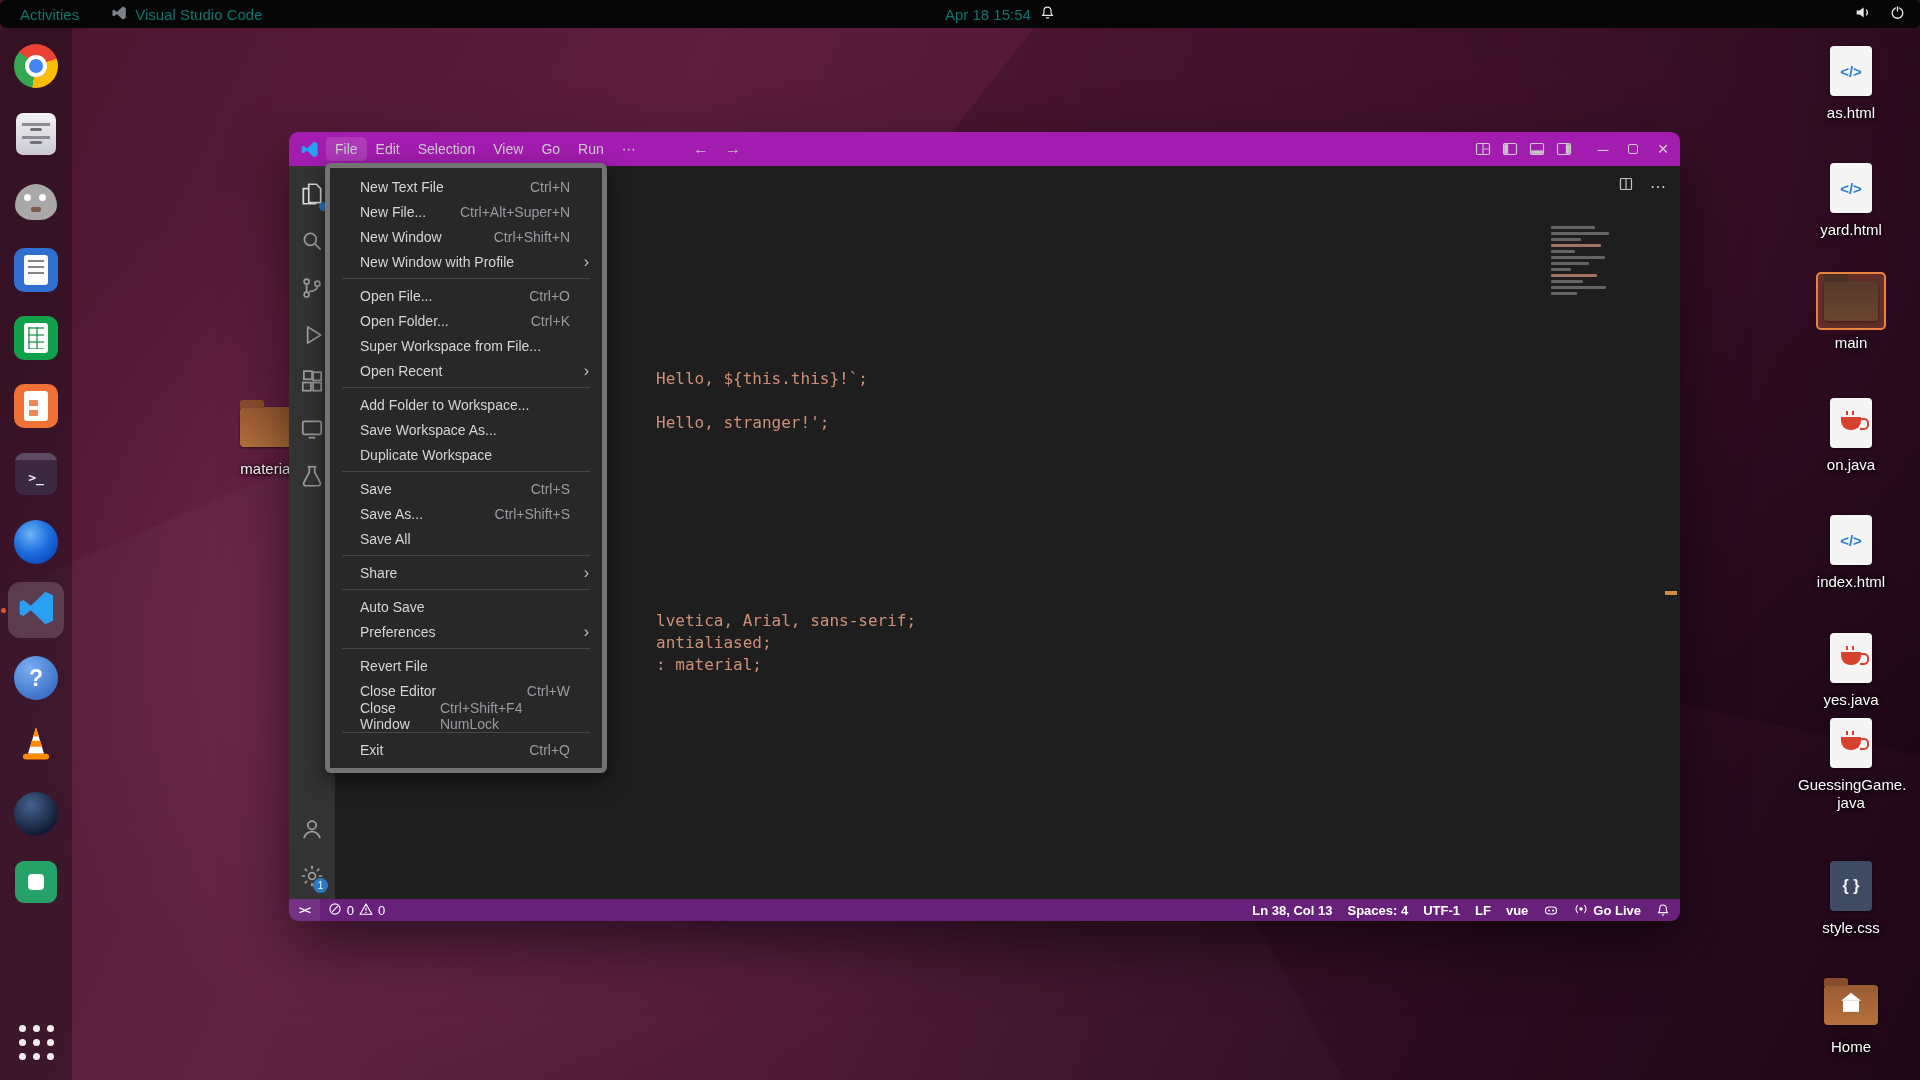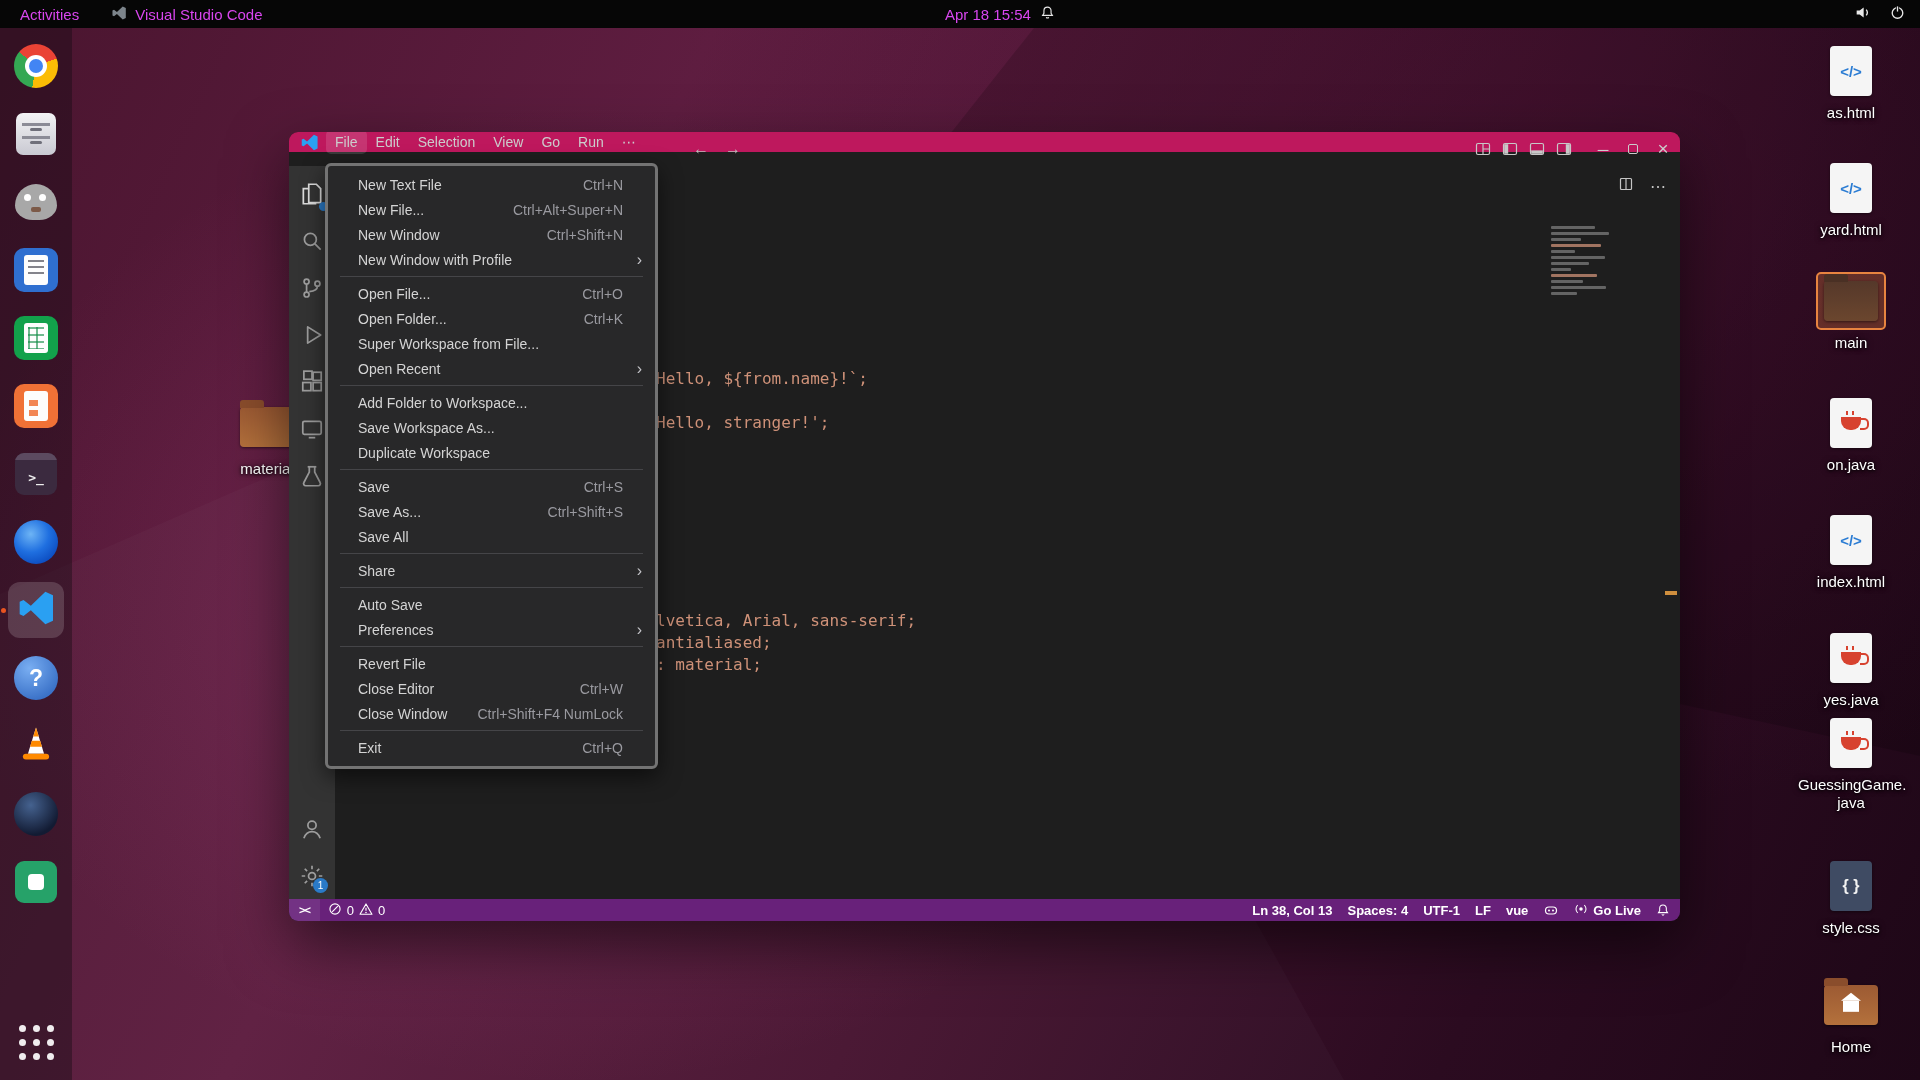--- a/index.html
+++ b/index.html
@@ -11,22 +11,22 @@
     background-image:
       radial-gradient(900px 700px at 30% 55%, rgba(190,70,140,.28), transparent 70%),
       radial-gradient(1200px 900px at 78% 18%, rgba(120,30,80,.28), transparent 70%),
       linear-gradient(115deg,#4a152f 0%,#5e1d40 30%,#471431 55%,#2b0b20 80%,#1e0717 100%);
   }
   .facet { position:absolute; inset:0; z-index:1; pointer-events:none; }
   .f1 { clip-path:polygon(0 55%, 45% 20%, 70% 100%, 0 100%); background:rgba(255,255,255,.025); }
   .f2 { clip-path:polygon(55% 0, 100% 0, 100% 70%, 35% 45%); background:rgba(0,0,0,.16); }
 
   
-  .topbar { position:absolute; top:0; left:0; right:0; height:28px; background:#060606; color:#d946ef;
-    font-size:15px; display:flex; align-items:center; z-index:60; }
+  .topbar { position:absolute; top:0; left:0; right:0; height:28px; background:#060606; color:#0f766e;
+    font-size:15px; display:flex; align-items:center; z-index:60;border-radius:6px; }
   .tb-left { display:flex; align-items:center; gap:28px; padding-left:16px; }
   .tb-activities { padding:2px 4px; }
   .tb-app { display:flex; align-items:center; gap:8px; }
   .tb-app svg { opacity:.8; }
   .tb-center { position:absolute; left:945px; top:0; height:100%; display:flex; align-items:center; gap:9px; }
   .tb-right { position:absolute; right:14px; top:0; height:100%; display:flex; align-items:center; gap:18px; }
 
   
   .dock { position:absolute; left:0; top:28px; bottom:0; width:72px; z-index:55;
     background:rgba(22,11,20,.42); display:flex; flex-direction:column; align-items:center;
@@ -86,21 +86,21 @@
   .fold { width:54px; height:40px; border-radius:4px; background:linear-gradient(180deg,#9c5a33,#b4713c); position:relative; box-shadow:0 1px 3px rgba(0,0,0,.5); }
   .fold::before { content:""; position:absolute; top:-7px; left:0; width:24px; height:8px; border-radius:3px 3px 0 0; background:#8a4d2c; }
   .fold.dk { background:linear-gradient(180deg,#55382a,#6b462e); }
   .fold.dk::before { background:#4a3024; }
   .house { position:absolute; left:50%; top:50%; transform:translate(-50%,-38%); width:16px; height:11px; background:#fff; }
   .house::before { content:""; position:absolute; top:-8px; left:-2px; border-left:10px solid transparent; border-right:10px solid transparent; border-bottom:8px solid #fff; }
 
   
   .vswin { position:absolute; left:289px; top:132px; width:1391px; height:789px; background:#1e1e1e;
     border-radius:9px; overflow:hidden; z-index:30; box-shadow:0 24px 60px rgba(0,0,0,.55); }
-  .vs-titlebar { height:20px; background:#be185d; display:flex; align-items:center; position:relative; }
+  .vs-titlebar { height:34px; background:#a21caf; display:flex; align-items:center; position:relative; }
   .vs-logo { margin-left:11px; display:flex; }
   .vs-menubar { display:flex; margin-left:7px; font-size:14px; color:#cccccc; }
   .mbi { padding:4px 9px; border-radius:5px; }
   .mbi.open { background:rgba(255,255,255,.13); }
   .vs-nav { position:absolute; left:404px; top:0; height:34px; display:flex; align-items:center; gap:16px; color:#bdbdbd; font-size:16px; }
   .vs-search { position:absolute; left:458px; top:5px; width:526px; height:24px; background:#232324;
     border:1px solid #616168; border-radius:6px; display:flex; align-items:center; justify-content:center; gap:7px;
     color:#9d9da1; font-size:13px; }
   .mag { width:11px; height:11px; position:relative; display:inline-block; }
   .mag::before { content:""; position:absolute; left:0; top:0; width:7px; height:7px; border:1.5px solid #9d9da1; border-radius:50%; }
@@ -128,21 +128,21 @@
   .minimap span.hl { background:rgba(206,145,120,.75); }
   .ruler-mark { position:absolute; right:3px; top:425px; width:12px; height:4px; background:#cf8f3e; }
 
   .vs-statusbar { position:absolute; left:0; right:0; bottom:0; height:22px; background:#68217a; color:#fff;
     display:flex; align-items:center; font-size:13px; padding-right:10px; z-index:5; }
   .sb-remote { height:22px; padding:0 10px; display:flex; align-items:center; font-size:11px; font-weight:bold; letter-spacing:-1px; background:rgba(255,255,255,.08); }
   .sb-problems { display:flex; align-items:center; gap:5px; padding:0 8px; }
   .sb-right { margin-left:auto; display:flex; align-items:center; gap:15px; }
   .sb-item { display:flex; align-items:center; gap:5px;font-weight:bold; }
 
-  .vs-menu { position:absolute; left:36px; top:31px; width:333px; background:#282829; border:3px solid #737373;
+  .vs-menu { position:absolute; left:36px; top:31px; width:282px; background:#282829; border:5px solid #737373;
     border-radius:6px; padding:6px 0; box-shadow:0 8px 22px rgba(0,0,0,.55); z-index:20; font-size:14px; color:#d4d4d4; }
   .mi { height:25px; display:flex; align-items:center; padding:0 14px 0 30px; position:relative; }
   .mi-shortcut { margin-left:auto; color:#9a9aa0; padding-right:18px; }
   .mi-arrow { position:absolute; right:13px; color:#c2c2c6; font-size:16px; line-height:1; }
   .msep { height:1px; background:#454548; margin:4px 12px; }
 
   
   .material-tile { z-index:9; }
 </style>
 </head>
@@ -485,21 +485,21 @@
   </div>
 
   <div class="vs-editor">
     <div class="ed-actions">
       <span><svg width="16" height="16" viewBox="0 0 16 16" fill="none" stroke="#c5c5c5" stroke-width="1.2">
             <rect x="2.5" y="2.5" width="11" height="11" rx="1"></rect>
             <line x1="8" y1="2.5" x2="8" y2="13.5"></line>
           </svg></span>
       <span>⋯</span>
     </div>
-    <div class="code-line" style="top:203px">Hello, ${from.name}!`;</div>
+    <div class="code-line" style="top:203px">Hello, ${this.this}!`;</div>
     <div class="code-line" style="top:247px">Hello, stranger!';</div>
     <div class="code-line" style="top:445px">lvetica, Arial, sans-serif;</div>
     <div class="code-line" style="top:467px">antialiased;</div>
     <div class="code-line" style="top:489px">: material;</div>
     <div class="minimap">
       <span style="width:44px"></span>
       <span style="width:58px"></span>
       <span style="width:30px"></span>
       <span class="hl" style="width:50px"></span>
       <span style="width:24px"></span>

